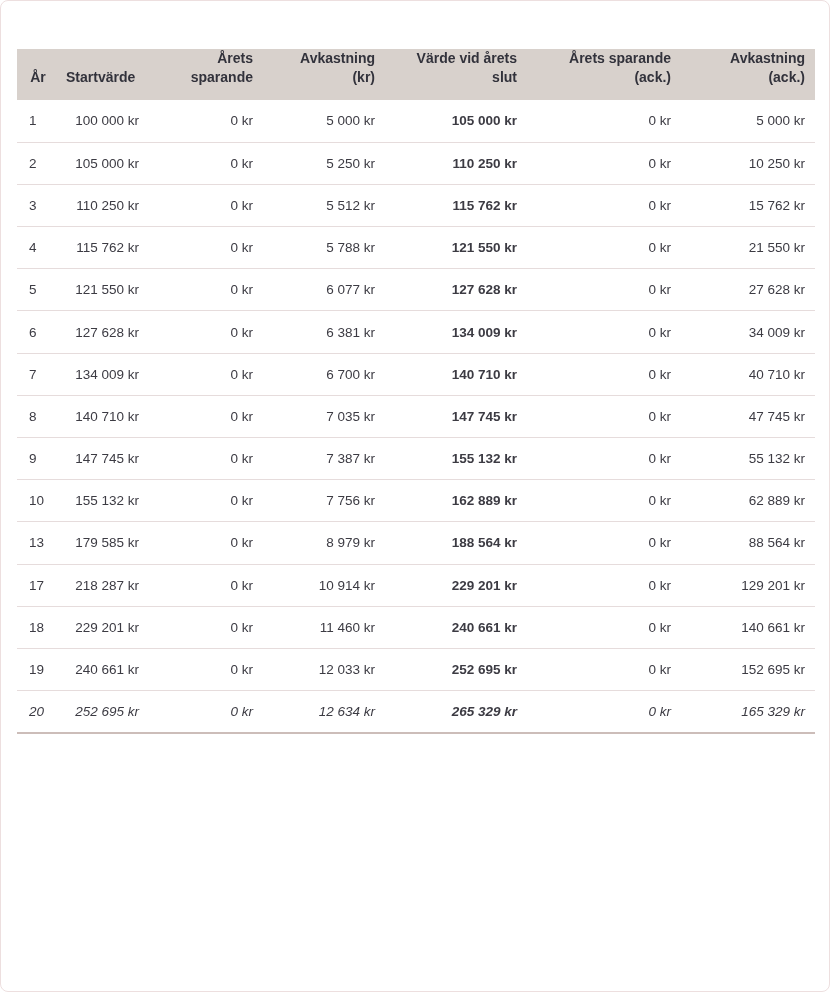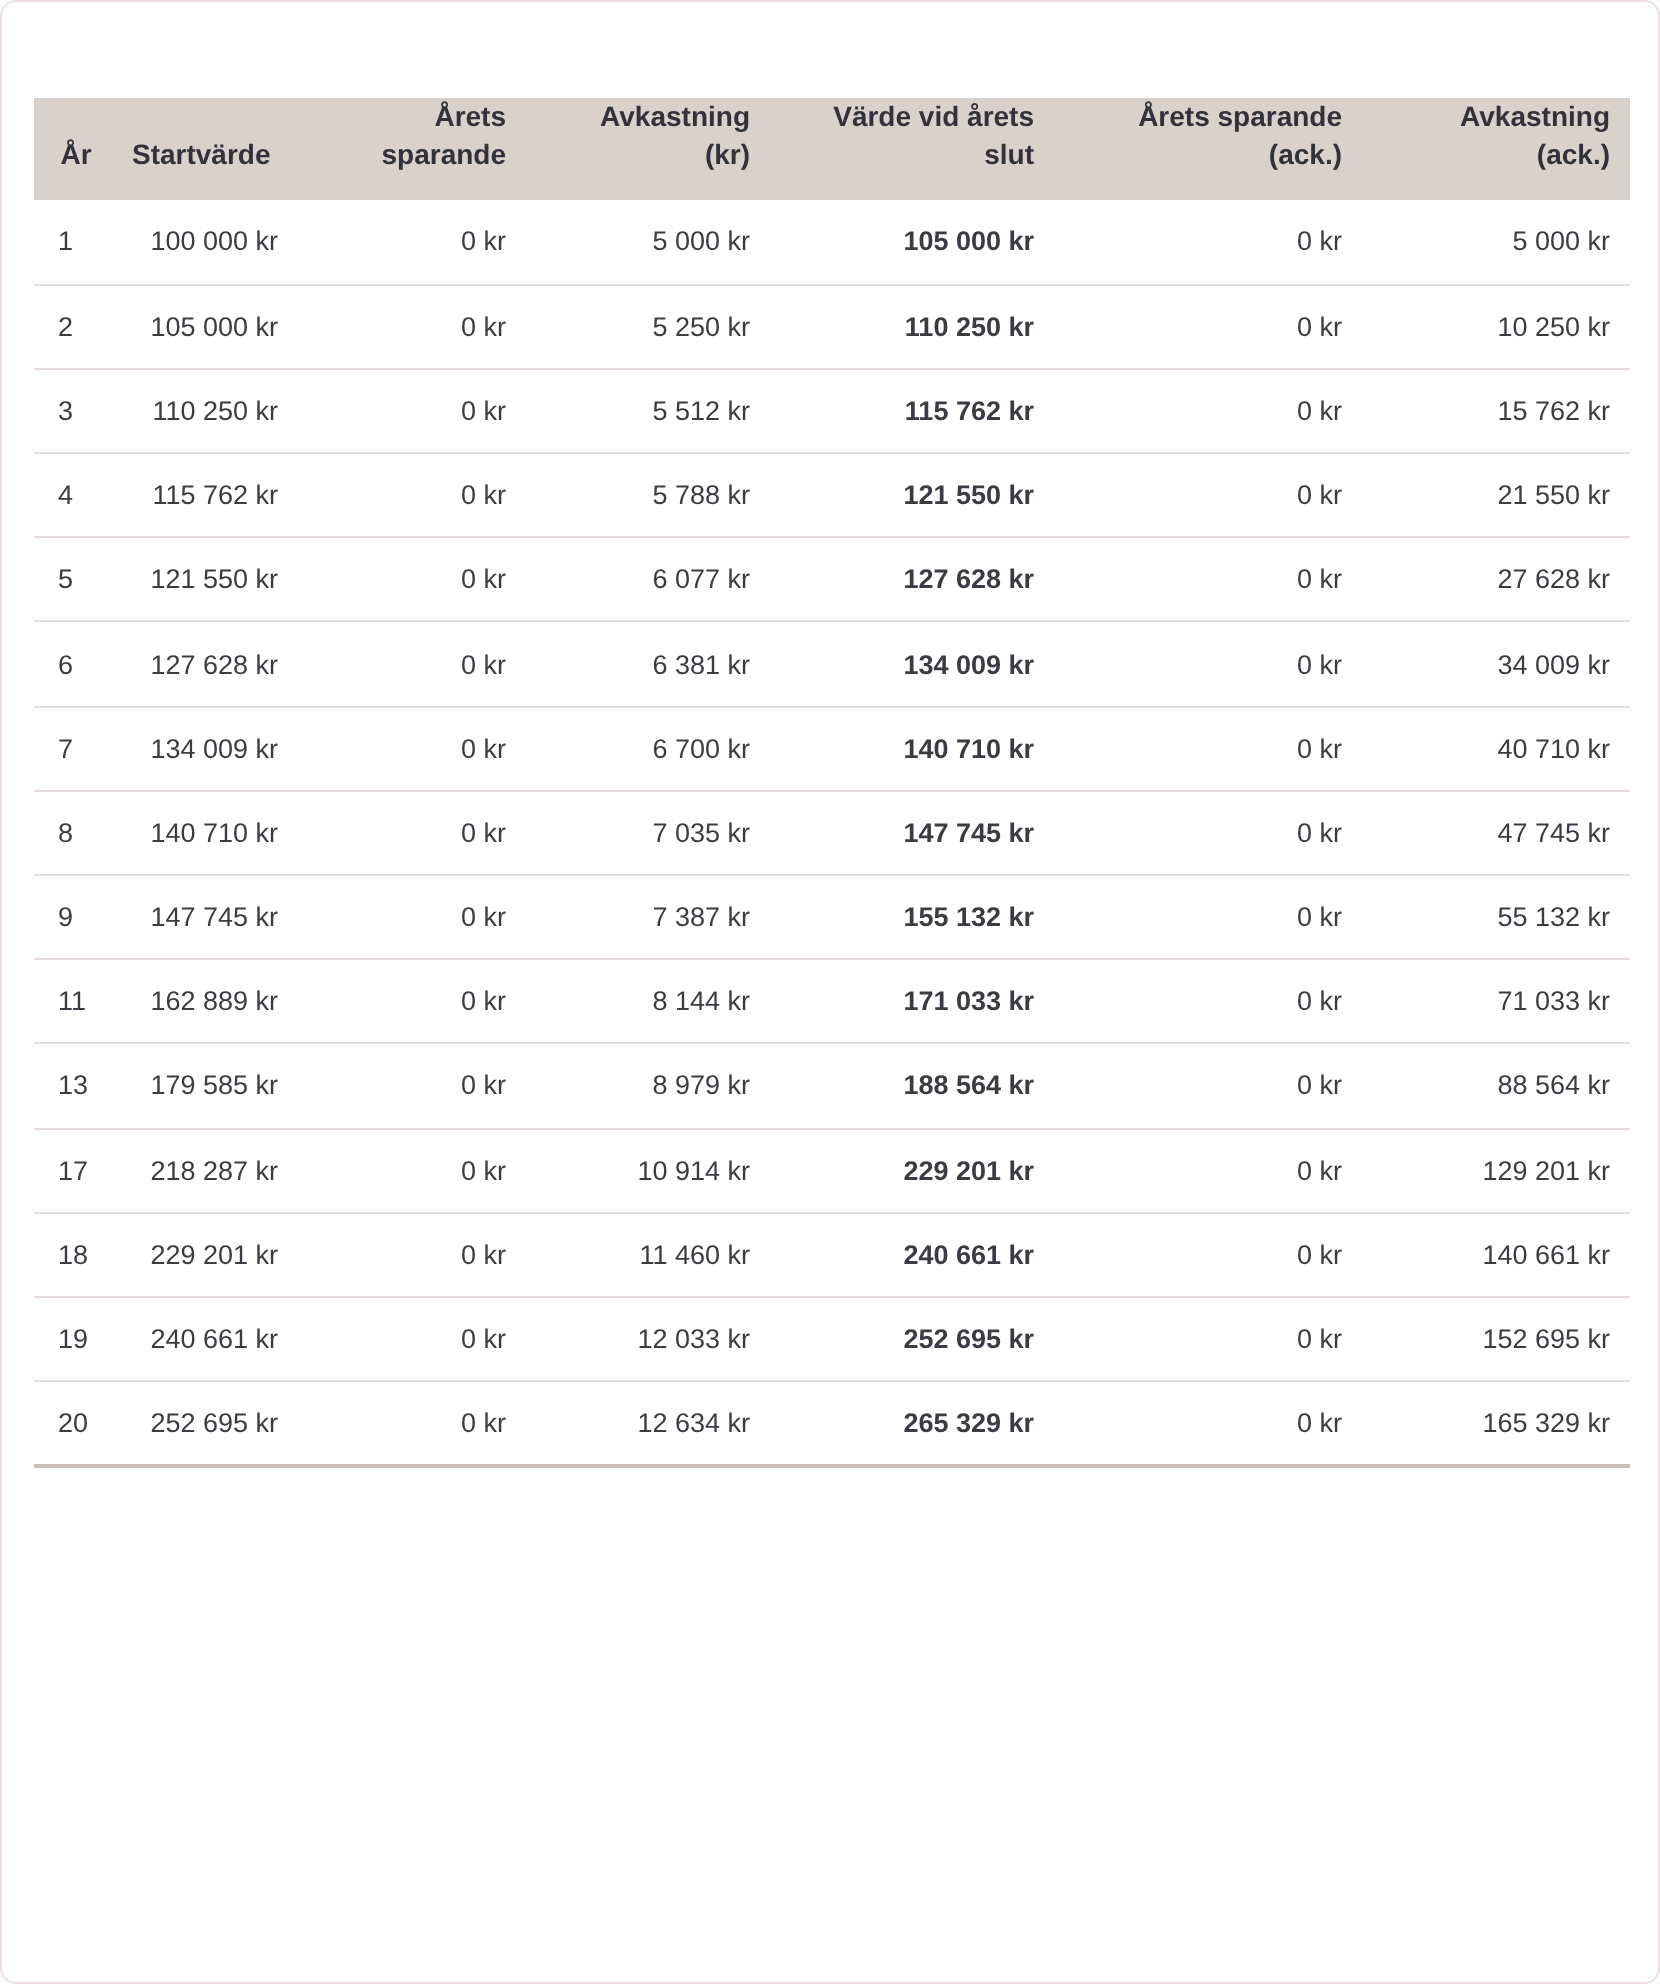--- a/index.html
+++ b/index.html
@@ -71,20 +71,21 @@
   tbody td:first-child{
     text-align:left;
     padding-left:12px;
     padding-right:0;
   }
   tbody td.emph{
     font-weight:700;
   }
   tbody tr:last-child td{
     border-bottom:2px solid var(--bottom-border);
+    font-style:italic;
   }
 </style>
 </head>
 <body>
 
 <div class="card">
   <table class="results-table">
     <colgroup>
       <col class="c1">
         <col class="c2">
@@ -200,27 +201,27 @@
         <tr>
           <td>9</td>
           <td>147 745 kr</td>
           <td>0 kr</td>
           <td>7 387 kr</td>
           <td class="emph">155 132 kr</td>
           <td>0 kr</td>
           <td>55 132 kr</td>
         </tr>
         <tr>
-          <td>11</td>
-          <td>162 889 kr</td>
-          <td>0 kr</td>
-          <td>8 144 kr</td>
-          <td class="emph">171 033 kr</td>
-          <td>0 kr</td>
-          <td>71 033 kr</td>
+          <td>10</td>
+          <td>155 132 kr</td>
+          <td>0 kr</td>
+          <td>7 756 kr</td>
+          <td class="emph">162 889 kr</td>
+          <td>0 kr</td>
+          <td>62 889 kr</td>
         </tr>
         <tr>
           <td>13</td>
           <td>179 585 kr</td>
           <td>0 kr</td>
           <td>8 979 kr</td>
           <td class="emph">188 564 kr</td>
           <td>0 kr</td>
           <td>88 564 kr</td>
         </tr>

